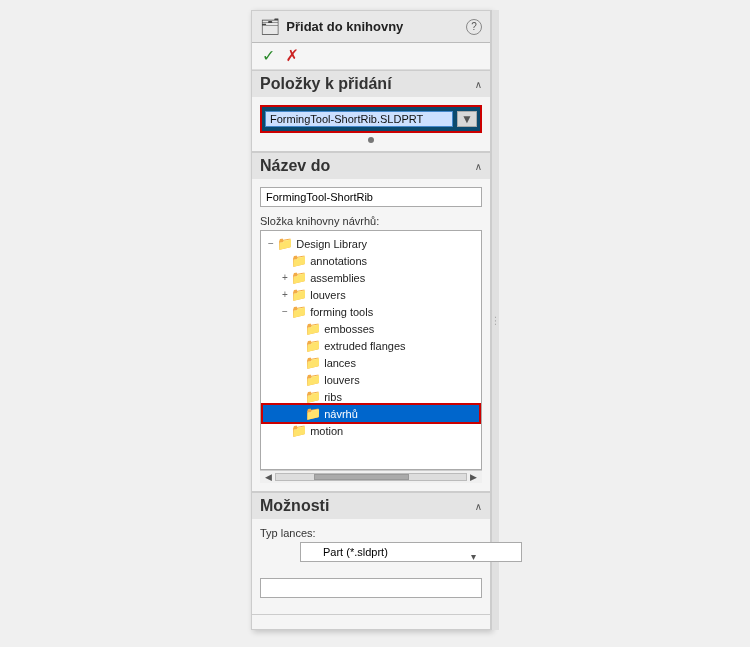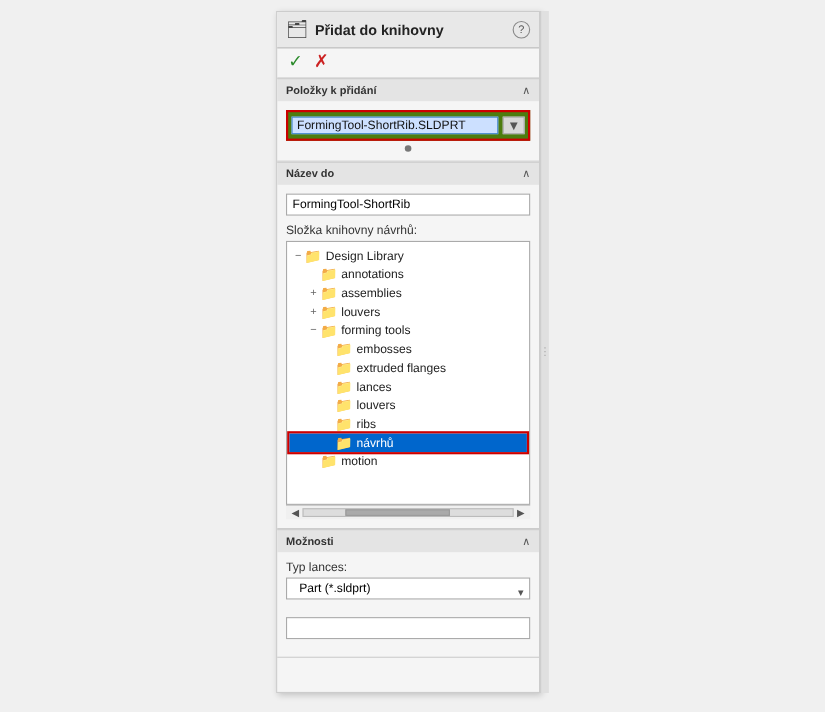--- a/index.html
+++ b/index.html
@@ -90,37 +90,37 @@
       background: #e4e4e4;
       padding: 4px 8px;
       display: flex;
       justify-content: space-between;
       align-items: center;
       cursor: pointer;
       border-top: 1px solid #ccc;
     }
 
     .section-title {
-      font-size: 10px;
+      font-size: 16px;
       font-weight: 600;
       color: #333;
     }
 
     .chevron {
       font-size: 10px;
       color: #555;
     }
 
     .section-body {
       padding: 8px;
     }
 
     .items-list {
       border: 2px solid #c00;
-      background: #4d7c0f;
+      background: #0c4a6e;
       padding: 3px;
       min-height: 28px;
       margin-bottom: 4px;
       display: flex;
       align-items: center;
       gap: 4px;
     }
 
     .item-file {
       background: #cce0ff;
@@ -249,28 +249,29 @@
       position: absolute;
       left: 20%;
       width: 50%;
       height: 100%;
       background: #aaa;
       border: 1px solid #999;
     }
 
     .select-input {
       width: 100%;
-      padding: 3px 11px;
+      padding: 3px 22px;
       border: 1px solid #aaa;
       background: white;
       font-size: 11px;
       appearance: none;
       -webkit-appearance: none;
       margin-bottom: 8px;
       cursor: pointer;
+      margin-left: 40px;
     }
 
     .select-wrapper {
       position: relative;
       margin-bottom: 8px;
     }
 
     .select-wrapper .chevron-down {
       position: absolute;
       right: 6px;

